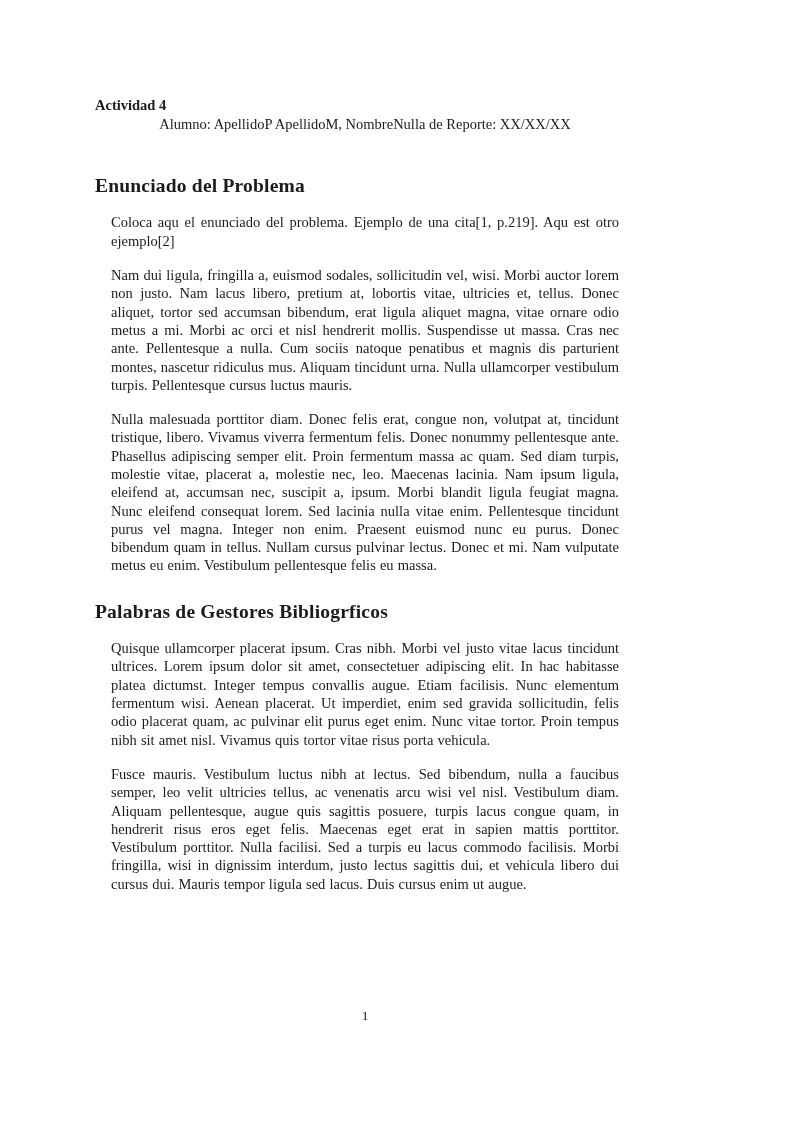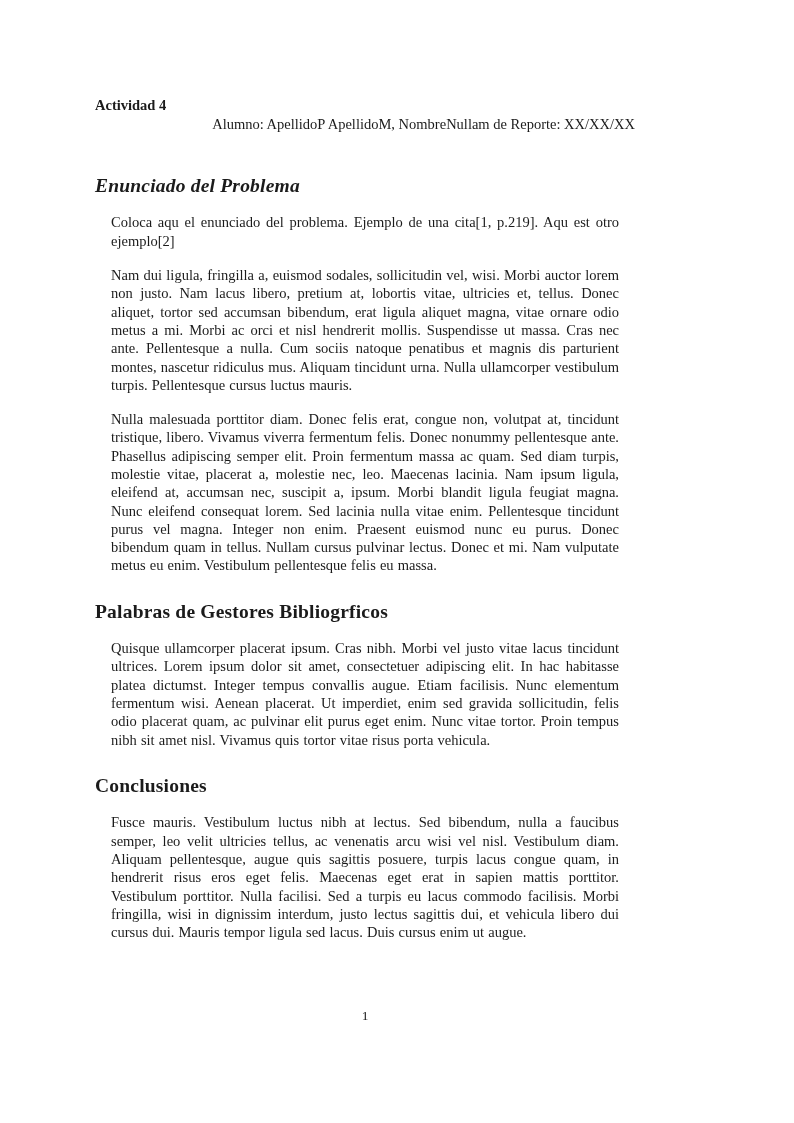--- a/index.html
+++ b/index.html
@@ -22,33 +22,32 @@
   }
   .doc-header {
     font-size: 14.5px;
     line-height: 19px;
   }
   .hdr-bold {
     font-weight: 700;
   }
   .hdr-row {
     display: flex;
-    justify-content: flex-end;
+    justify-content: center;
     align-items: baseline;
   }
   h2.sec-title {
     font-size: 19.5px;
     line-height: 1.15;
     font-weight: 700;
     margin: 26px 0 16px 0;
     letter-spacing: 0.2px;
   }
   h2.sec-title.first {
     margin-top: 41px;
-    font-style: italic;
   }
   p.sec-body {
     font-size: 14.5px;
     line-height: 18.3px;
     text-align: justify;
     margin: 16px;
     word-spacing: 0.5px;
   }
   .page-number {
     position: absolute;
@@ -62,33 +61,32 @@
 </head>
 <body>
 
 <div class="page">
   <div class="content">
 
     <div class="doc-header">
       <div class="hdr-bold">Actividad 4</div>
       <div class="hdr-row">
         <span>Alumno: ApellidoP ApellidoM, Nombre</span>
-        <span>Nullam de Reporte: XX/XX/XX</span>
+        <span>Nulla de Reporte: XX/XX/XX</span>
       </div>
     </div>
 
     <h2 class="sec-title first">Enunciado del Problema</h2>
     <p class="sec-body">Coloca aqu el enunciado del problema. Ejemplo de una cita[1, p.219]. Aqu est otro ejemplo[2]</p>
 
     <p class="sec-body">Nam dui ligula, fringilla a, euismod sodales, sollicitudin vel, wisi. Morbi auctor lorem non justo. Nam lacus libero, pretium at, lobortis vitae, ultricies et, tellus. Donec aliquet, tortor sed accumsan bibendum, erat ligula aliquet magna, vitae ornare odio metus a mi. Morbi ac orci et nisl hendrerit mollis. Suspendisse ut massa. Cras nec ante. Pellentesque a nulla. Cum sociis natoque penatibus et magnis dis parturient montes, nascetur ridiculus mus. Aliquam tincidunt urna. Nulla ullamcorper vestibulum turpis. Pellentesque cursus luctus mauris.</p>
 
     <p class="sec-body">Nulla malesuada porttitor diam. Donec felis erat, congue non, volutpat at, tincidunt tristique, libero. Vivamus viverra fermentum felis. Donec nonummy pellentesque ante. Phasellus adipiscing semper elit. Proin fermentum massa ac quam. Sed diam turpis, molestie vitae, placerat a, molestie nec, leo. Maecenas lacinia. Nam ipsum ligula, eleifend at, accumsan nec, suscipit a, ipsum. Morbi blandit ligula feugiat magna. Nunc eleifend consequat lorem. Sed lacinia nulla vitae enim. Pellentesque tincidunt purus vel magna. Integer non enim. Praesent euismod nunc eu purus. Donec bibendum quam in tellus. Nullam cursus pulvinar lectus. Donec et mi. Nam vulputate metus eu enim. Vestibulum pellentesque felis eu massa.</p>
 
     <h2 class="sec-title">Palabras de Gestores Bibliogrficos</h2>
     <p class="sec-body">Quisque ullamcorper placerat ipsum. Cras nibh. Morbi vel justo vitae lacus tincidunt ultrices. Lorem ipsum dolor sit amet, consectetuer adipiscing elit. In hac habitasse platea dictumst. Integer tempus convallis augue. Etiam facilisis. Nunc elementum fermentum wisi. Aenean placerat. Ut imperdiet, enim sed gravida sollicitudin, felis odio placerat quam, ac pulvinar elit purus eget enim. Nunc vitae tortor. Proin tempus nibh sit amet nisl. Vivamus quis tortor vitae risus porta vehicula.</p>
 
-    <h2 class="sec-title">Conclusiones</h2>
     <p class="sec-body">Fusce mauris. Vestibulum luctus nibh at lectus. Sed bibendum, nulla a faucibus semper, leo velit ultricies tellus, ac venenatis arcu wisi vel nisl. Vestibulum diam. Aliquam pellentesque, augue quis sagittis posuere, turpis lacus congue quam, in hendrerit risus eros eget felis. Maecenas eget erat in sapien mattis porttitor. Vestibulum porttitor. Nulla facilisi. Sed a turpis eu lacus commodo facilisis. Morbi fringilla, wisi in dignissim interdum, justo lectus sagittis dui, et vehicula libero dui cursus dui. Mauris tempor ligula sed lacus. Duis cursus enim ut augue.</p>
 
   </div>
 
   <div class="page-number">1</div>
 </div>
 
 </body></html>

